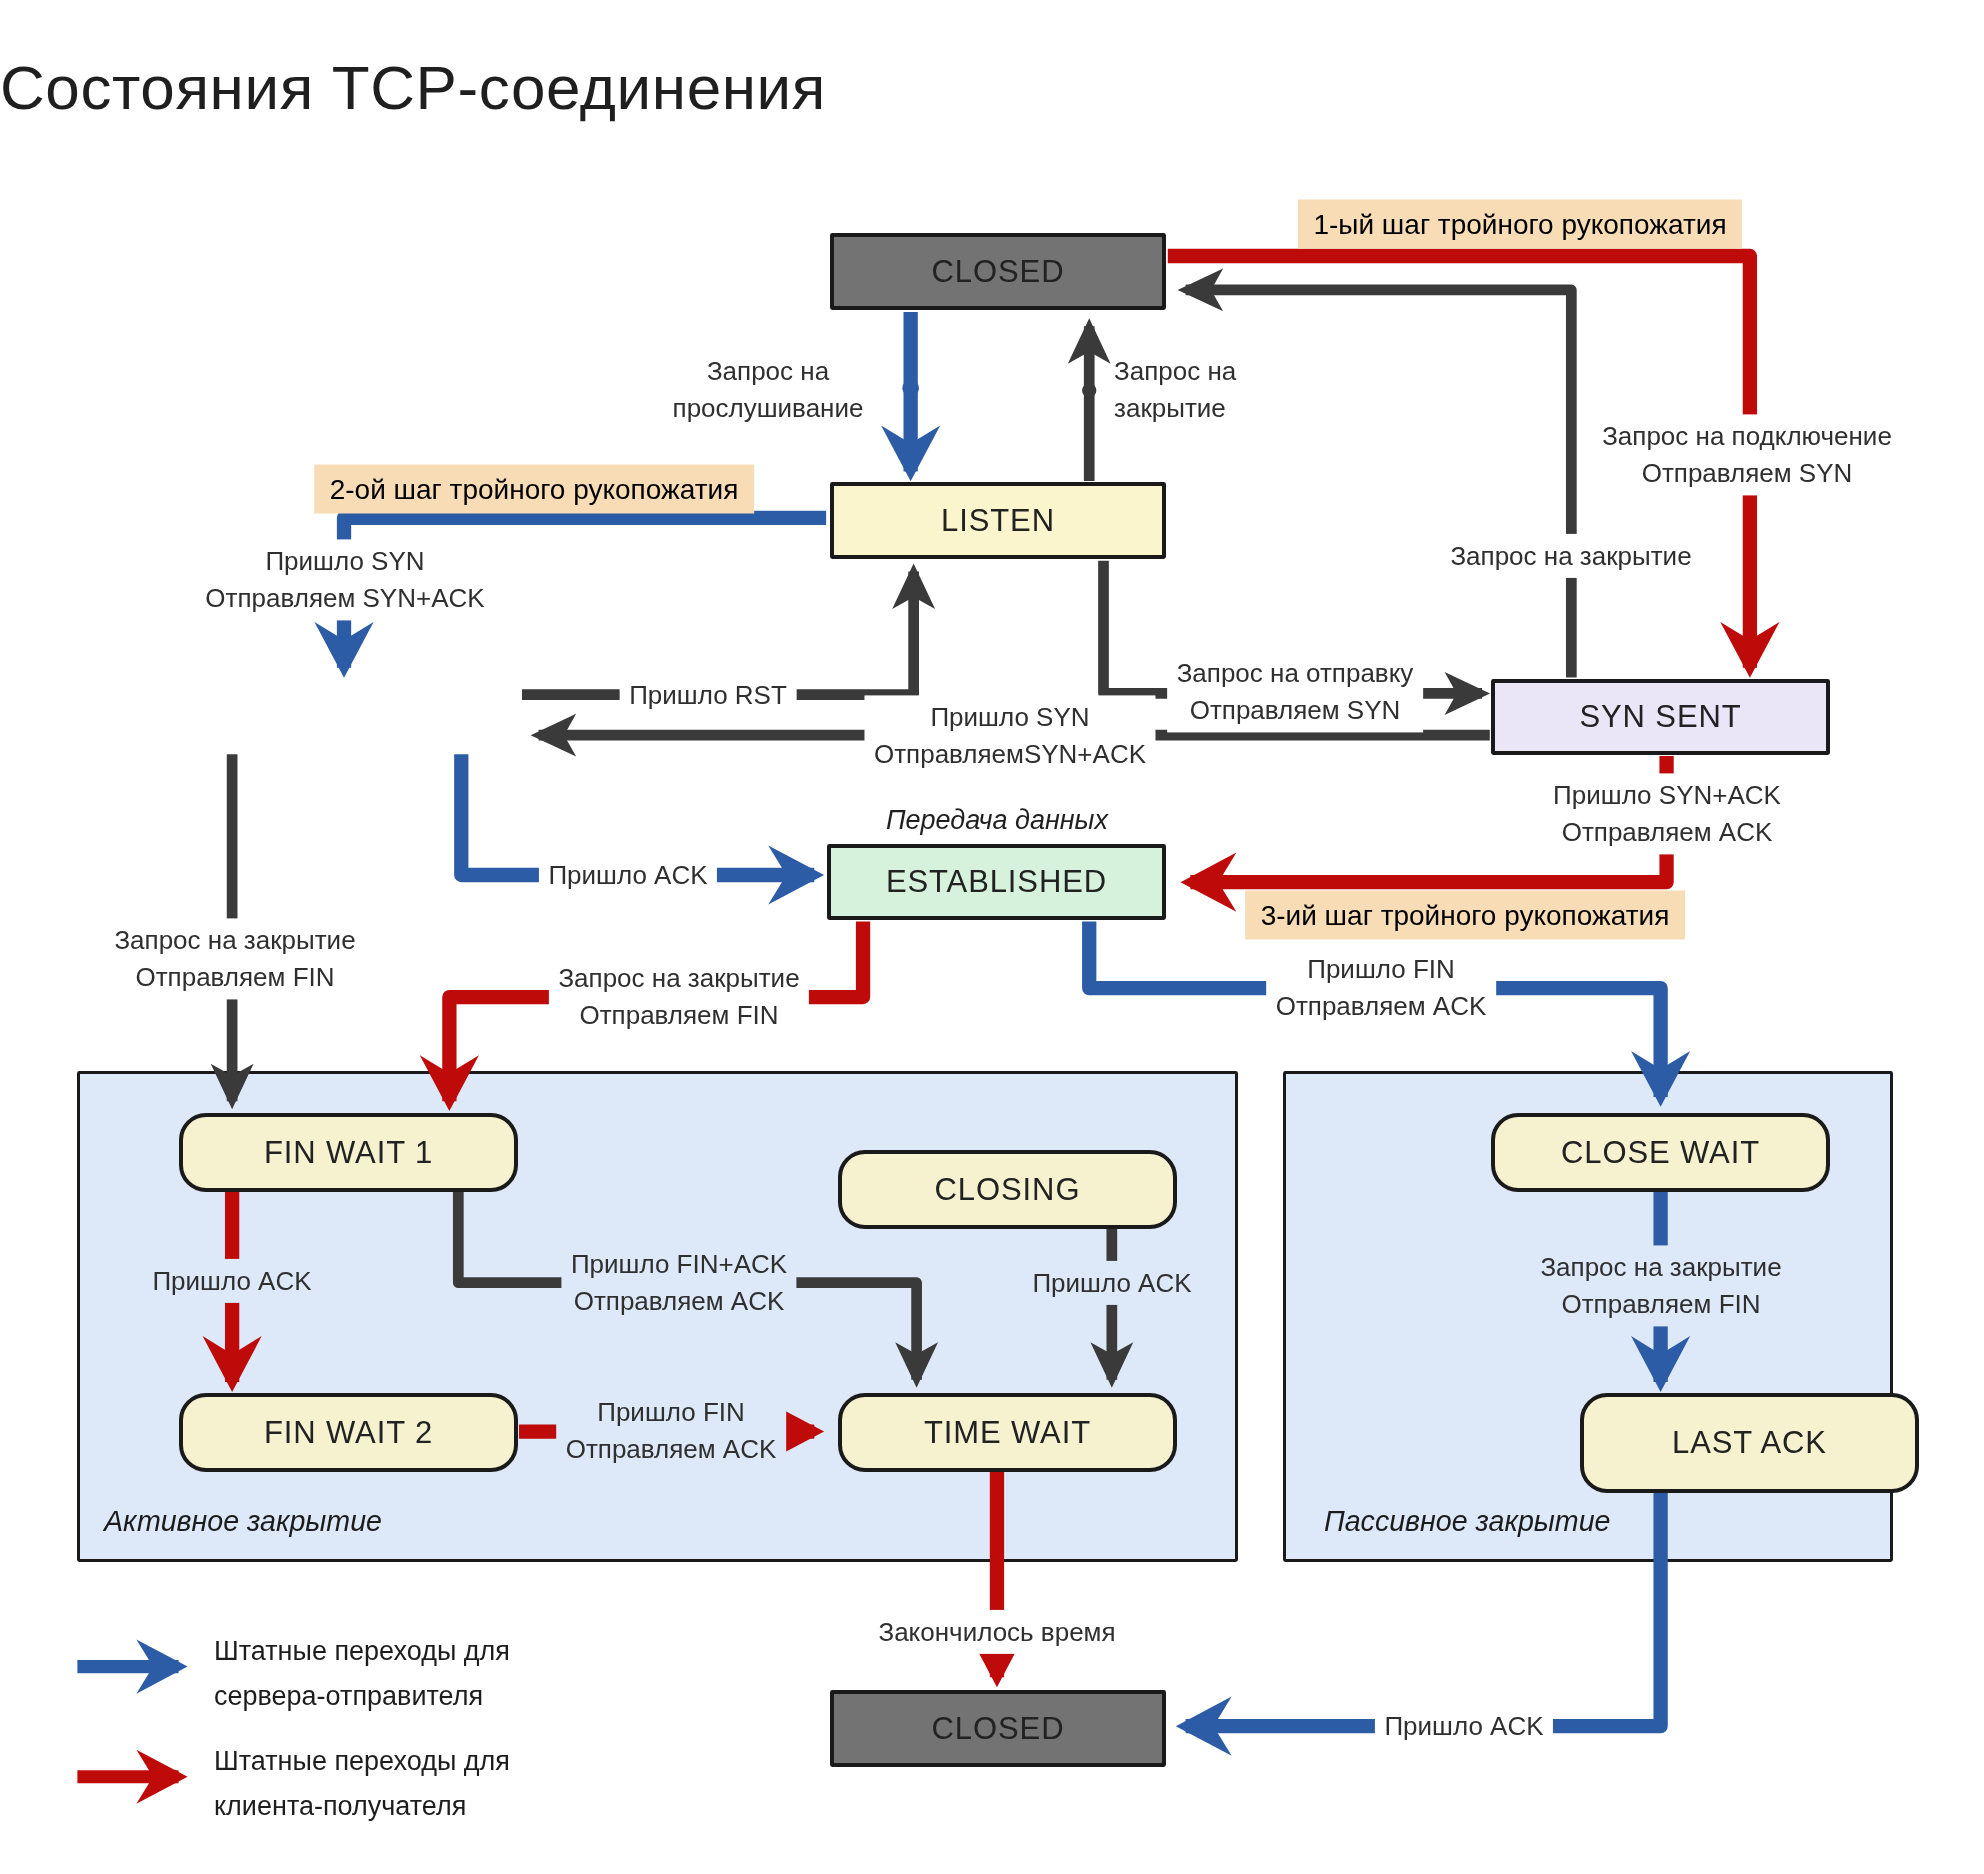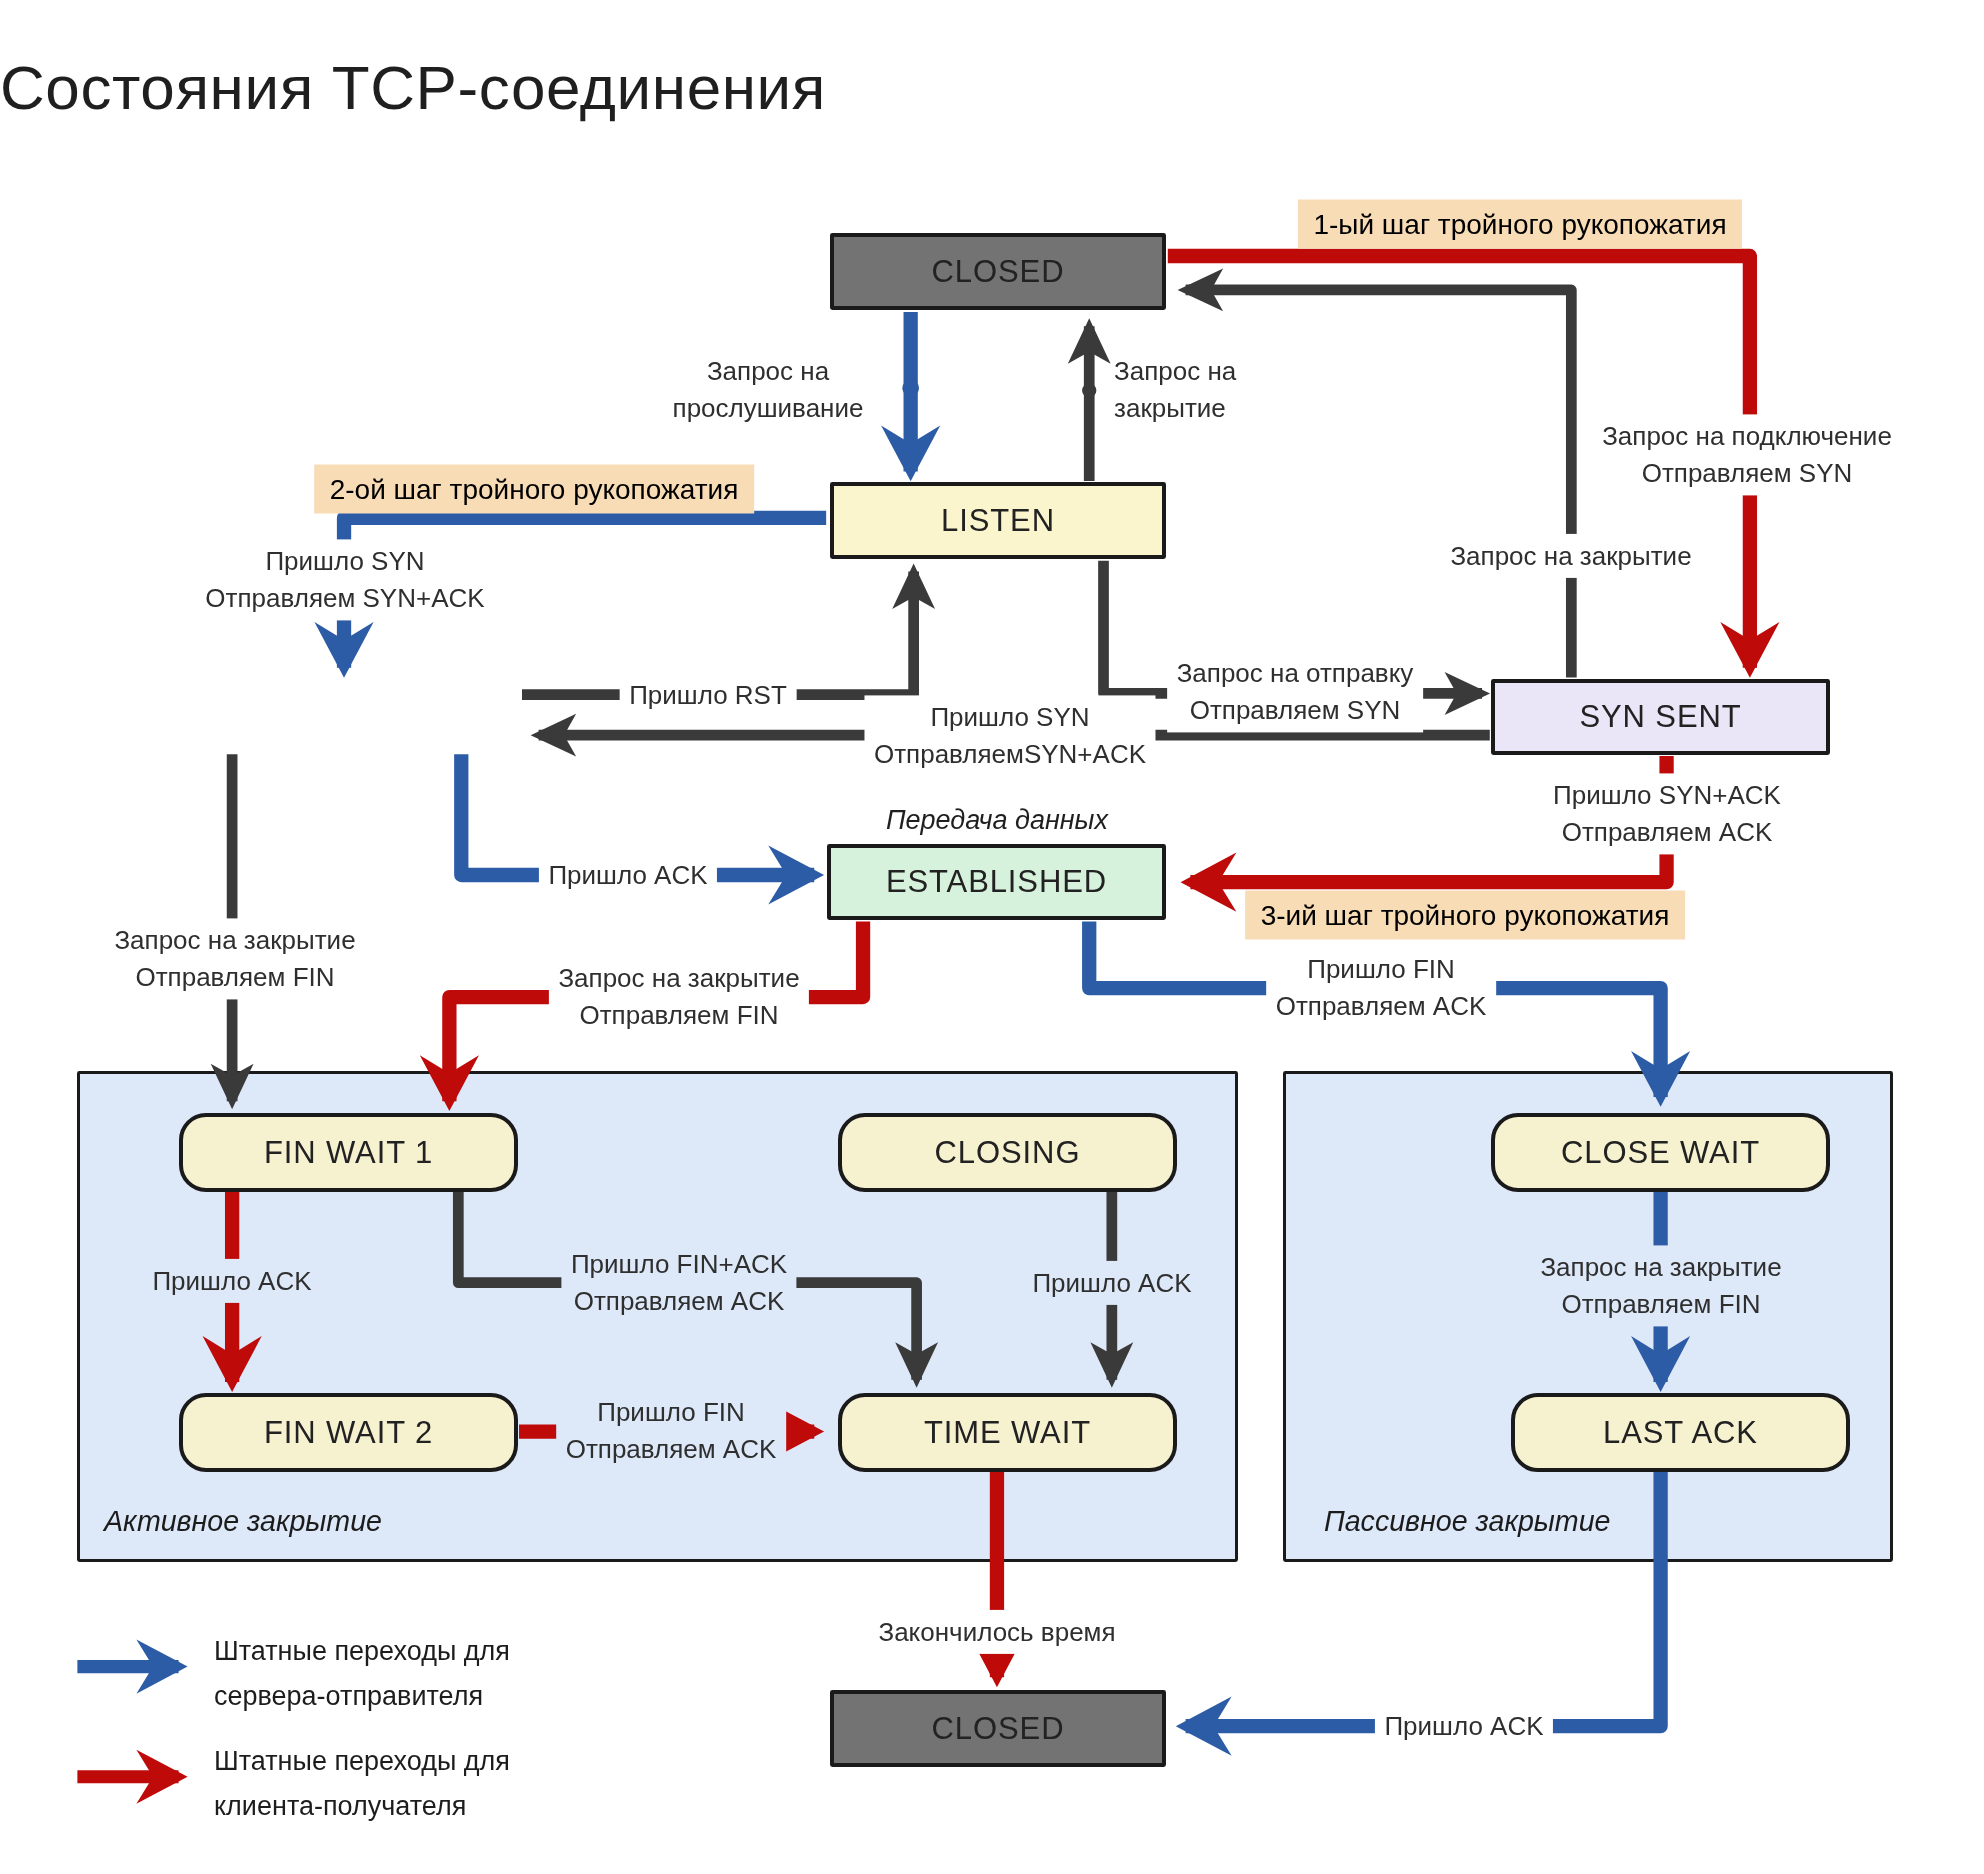--- a/index.html
+++ b/index.html
@@ -94,25 +94,25 @@
       <path d="M130 2800 H300" stroke="#2d5ca6" stroke-width="22" marker-end="url(#ab)"></path>
       <path d="M130 2985 H300" stroke="#bf0a0a" stroke-width="22" marker-end="url(#ar)"></path>
     </g>
   </svg>
 
   <div class="state pink" style="left:830px;top:233px;width:336px;height:77px">CLOSED</div>
   <div class="state yellow" style="left:830px;top:482px;width:336px;height:77px">LISTEN</div>
   <div class="state lav" style="left:1491px;top:679px;width:339px;height:76px">SYN SENT</div>
   <div class="state green" style="left:827px;top:844px;width:339px;height:76px">ESTABLISHED</div>
   <div class="state cream" style="left:179px;top:1113px;width:339px;height:79px">FIN WAIT 1</div>
-  <div class="state cream" style="left:838px;top:1113px;width:339px;height:79px">CLOSING</div>
+  <div class="state cream" style="left:838px;top:1150px;width:339px;height:79px">CLOSING</div>
   <div class="state cream" style="left:179px;top:1393px;width:339px;height:79px">FIN WAIT 2</div>
   <div class="state cream" style="left:838px;top:1393px;width:339px;height:79px">TIME WAIT</div>
   <div class="state cream" style="left:1491px;top:1113px;width:339px;height:79px">CLOSE WAIT</div>
-  <div class="state cream" style="left:1511px;top:1393px;width:339px;height:79px">LAST ACK</div>
+  <div class="state cream" style="left:1580px;top:1393px;width:339px;height:100px">LAST ACK</div>
   <div class="state pink" style="left:830px;top:1690px;width:336px;height:77px">CLOSED</div>
 
   <div class="lbl peach" style="left:1520px;top:224px">1-ый шаг тройного рукопожатия</div>
   <div class="lbl peach" style="left:534px;top:489px">2-ой шаг тройного рукопожатия</div>
   <div class="lbl peach" style="left:1465px;top:915px">3-ий шаг тройного рукопожатия</div>
 
   <div class="lbl" style="left:768px;top:390px">
     <span>Запрос на</span>
     <span>прослушивание</span>
   </div>

